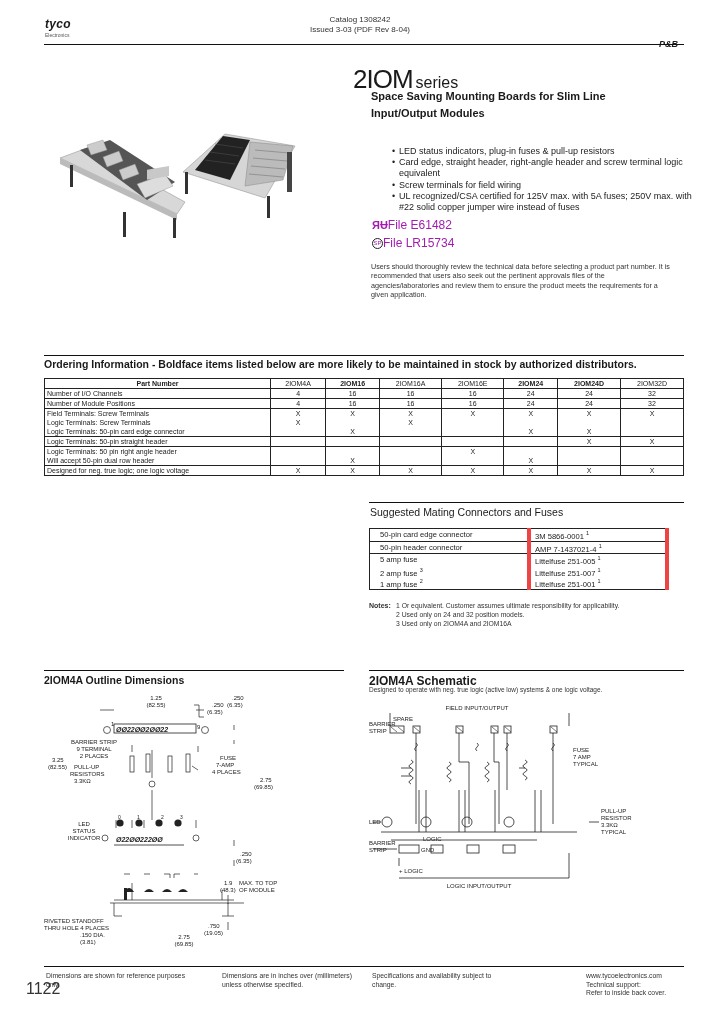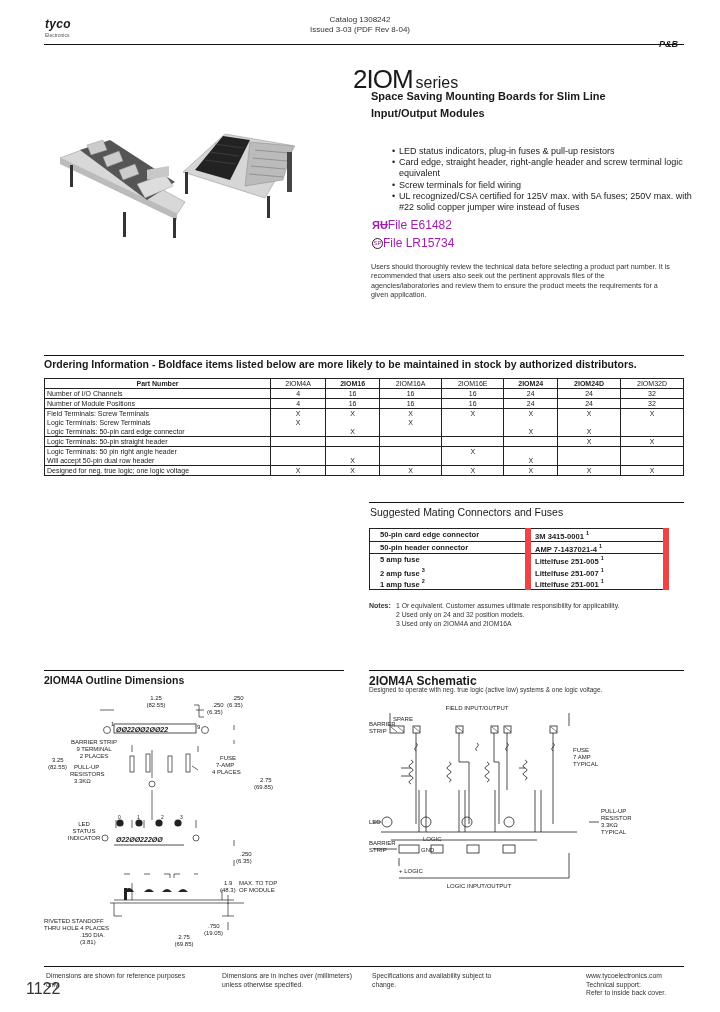--- a/index.html
+++ b/index.html
@@ -39,21 +39,21 @@
   .ord-table th.bold-col { font-weight: bold; }
   .ord-table td.label, .ord-table th.label { text-align: left; width: 226px; }
   .ord-table th.label { text-align: center; font-weight: bold; }
   .ord-table tr.top-border td, .ord-table tr.top-border th { border-top: 1px solid #222; }
   .ord-table tr.last td { border-bottom: 1px solid #222; }
 
   
   .mat-rule { left: 369px; top: 502px; width: 315px; height: 1px; background: #111; }
   .mat-title { left: 370px; top: 506px; font-size: 10.5px; font-weight: normal; }
   .mat-table { left: 369px; top: 528px; width: 300px; border-collapse: collapse; font-size: 7.6px; color: #222; }
-  .mat-table td { height: 9.6px; line-height: 9px; padding: 0 4px 0 10px; border-left: 1px solid #222; border-right: 6px solid #ef4444; font-weight: bold; }
+  .mat-table td { height: 9.6px; line-height: 9px; padding: 0 4px 0 10px; border-left: 1px solid #222; border-right: 4px solid #ef4444; }
   .mat-table td.pn { padding-left: 4px; width: 138px; }
   .mat-table tr.tb td { border-top: 1px solid #222; }
   .mat-table tr.bb td { border-bottom: 1px solid #222; }
   .mat-table sup { font-size: 5.5px; }
   .notes { left: 369px; top: 602px; font-size: 6.8px; line-height: 8.8px; color: #333; display: flex; }
   .notes .nlabel { font-weight: bold; width: 27px; font-size: 7px; }
 
   
   .out-rule { left: 44px; top: 670px; width: 300px; height: 1px; background: #111; }
   .out-title { left: 44px; top: 674px; font-size: 10.5px; font-weight: bold; }
@@ -245,21 +245,21 @@
   </tr>
 </tbody>
   </table>
 
 <div class="abs mat-rule"></div>
 <div class="abs mat-title">Suggested Mating Connectors and Fuses</div>
 <table class="abs mat-table">
   <tbody>
       <tr class="tb">
     <td><span>50-pin card edge connector</span></td>
-    <td class="pn"><span>3M 3415-0001</span> <sup>1</sup></td>
+    <td class="pn"><span>3M 5866-0001</span> <sup>1</sup></td>
   </tr>
   <tr class="tb">
     <td><span>50-pin header connector</span></td>
     <td class="pn"><span>AMP 7-1437021-4</span> <sup>1</sup></td>
   </tr>
   <tr class="tb">
     <td><span>5 amp fuse</span></td>
     <td class="pn"><span>Littelfuse 251-005</span> <sup>1</sup></td>
   </tr>
   <tr>

